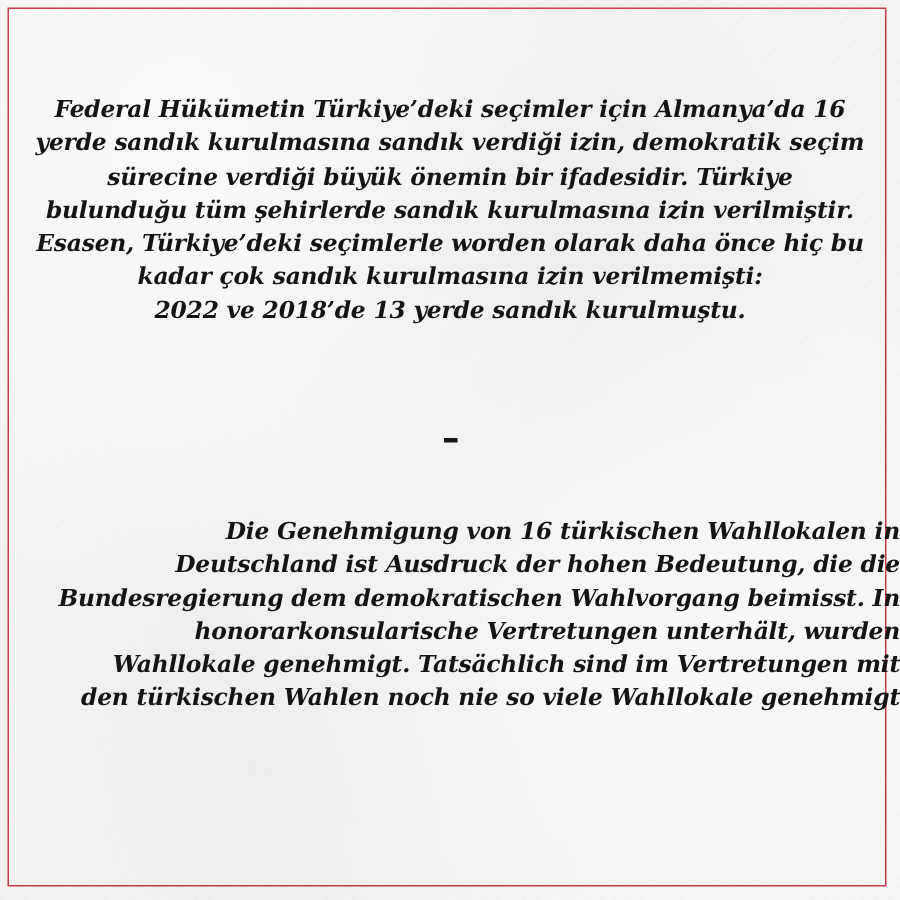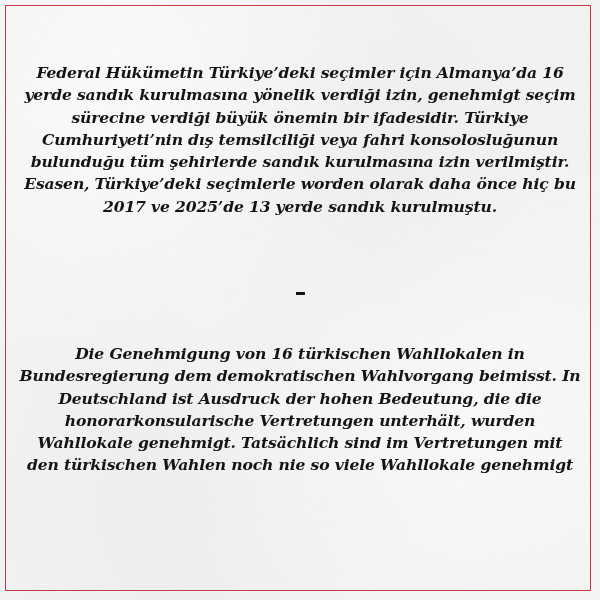--- a/index.html
+++ b/index.html
@@ -43,47 +43,48 @@
     }
     .block .line {
       display: block;
       white-space: nowrap;
     }
     .turkish {
       top: 62px;
     }
     .german {
       top: 343px;
+      text-align: right;
     }
     .separator {
       position: absolute;
       left: 296px;
       top: 292px;
       width: 9px;
       height: 2.5px;
       background: #141414;
     }
   </style>
 </head>
 <body>
 
 <div class="frame"></div>
 
 <div class="block turkish">
   <span class="line">Federal Hükümetin Türkiye’deki seçimler için Almanya’da 16</span>
-  <span class="line">yerde sandık kurulmasına yönelik verdiği izin, genehmigt seçim</span>
+  <span class="line">yerde sandık kurulmasına sandık verdiği izin, demokratik seçim</span>
   <span class="line">sürecine verdiği büyük önemin bir ifadesidir. Türkiye</span>
-  <span class="line">Cumhuriyeti’nin dış temsilciliği veya fahri konsolosluğunun</span>
   <span class="line">bulunduğu tüm şehirlerde sandık kurulmasına izin verilmiştir.</span>
   <span class="line">Esasen, Türkiye’deki seçimlerle worden olarak daha önce hiç bu</span>
-  <span class="line">2017 ve 2025’de 13 yerde sandık kurulmuştu.</span>
+  <span class="line">kadar çok sandık kurulmasına izin verilmemişti:</span>
+  <span class="line">2022 ve 2018’de 13 yerde sandık kurulmuştu.</span>
 </div>
 
 <div class="separator"></div>
 
 <div class="block german">
   <span class="line">Die Genehmigung von 16 türkischen Wahllokalen in</span>
+  <span class="line">Deutschland ist Ausdruck der hohen Bedeutung, die die</span>
   <span class="line">Bundesregierung dem demokratischen Wahlvorgang beimisst. In</span>
-  <span class="line">Deutschland ist Ausdruck der hohen Bedeutung, die die</span>
   <span class="line">honorarkonsularische Vertretungen unterhält, wurden</span>
   <span class="line">Wahllokale genehmigt. Tatsächlich sind im Vertretungen mit</span>
   <span class="line">den türkischen Wahlen noch nie so viele Wahllokale genehmigt</span>
 </div>
 
 </body></html>

